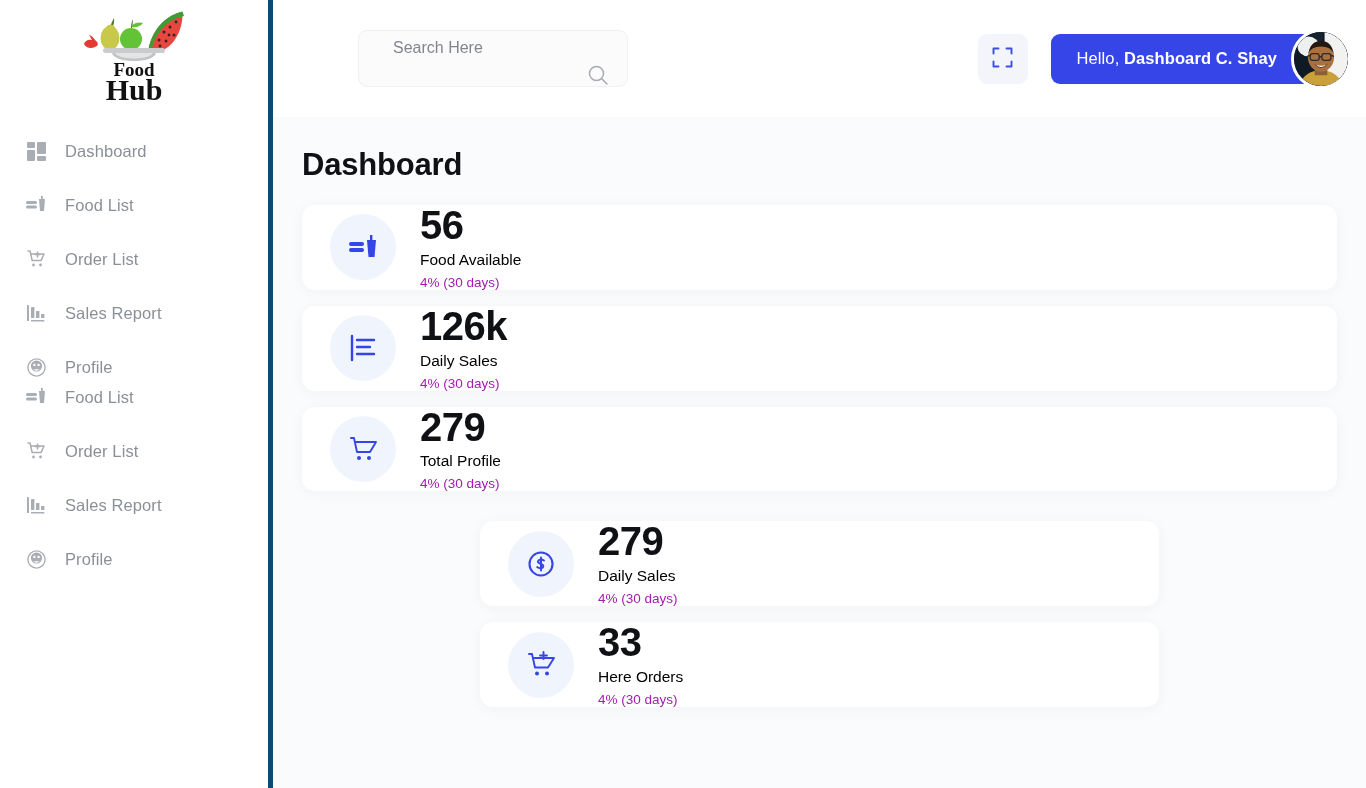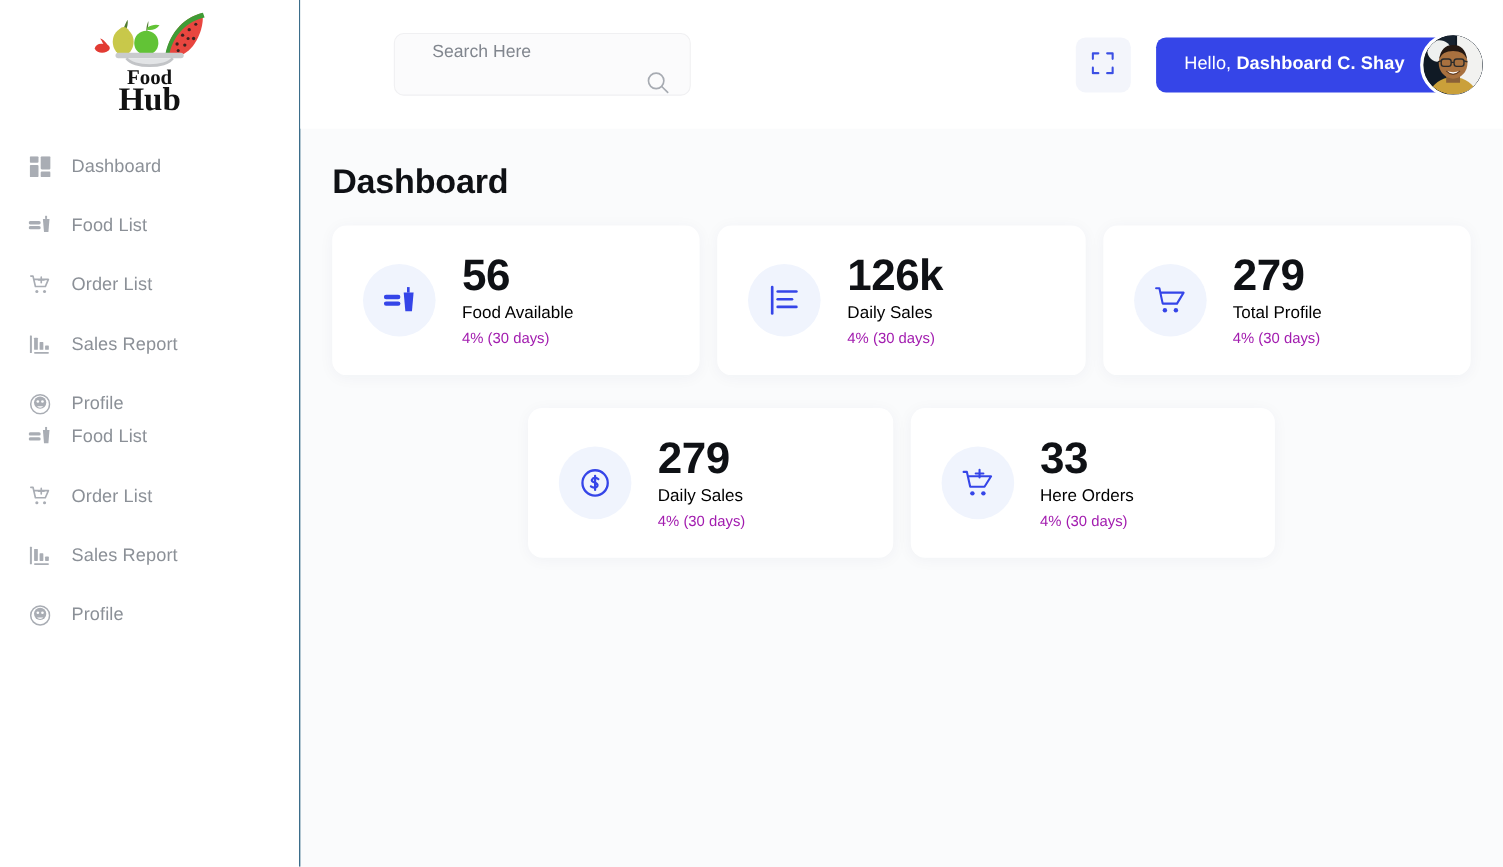--- a/index.html
+++ b/index.html
@@ -8,21 +8,21 @@
     font-family: "Liberation Sans", sans-serif;
     background: #ffffff;
     overflow: hidden;
   }
   .app { display: flex; width: 1366px; height: 788px; }
 
   
   .sidebar {
     width: 273px; height: 788px;
     background: #ffffff;
-    border-right: 1px solid #0c4a6e;
+    border-right: 5px solid #0c4a6e;
     flex: 0 0 273px;
     position: relative;
   }
   .logo-wrap {
     height: 108px;
     display: flex; align-items: center; justify-content: center;
     padding-top: 4px;
   }
   .logo { width: 128px; height: 92px; display:block; }
 
@@ -145,20 +145,21 @@
     font-weight: 700;
     color: #0f1115;
     letter-spacing: -0.2px;
     margin-bottom: 22px;
   }
 
   .card-row {
     display: flex;
     gap: 16px;
     margin-bottom: 30px;
+    flex-direction: column;
   }
   .card-row.row2 { padding-left: 178px; padding-right: 178px; }
 
   .stat-card {
     flex: 1 1 0;
     background: #ffffff;
     border-radius: 13px;
     height: 136px;
     display: flex;
     align-items: center;

